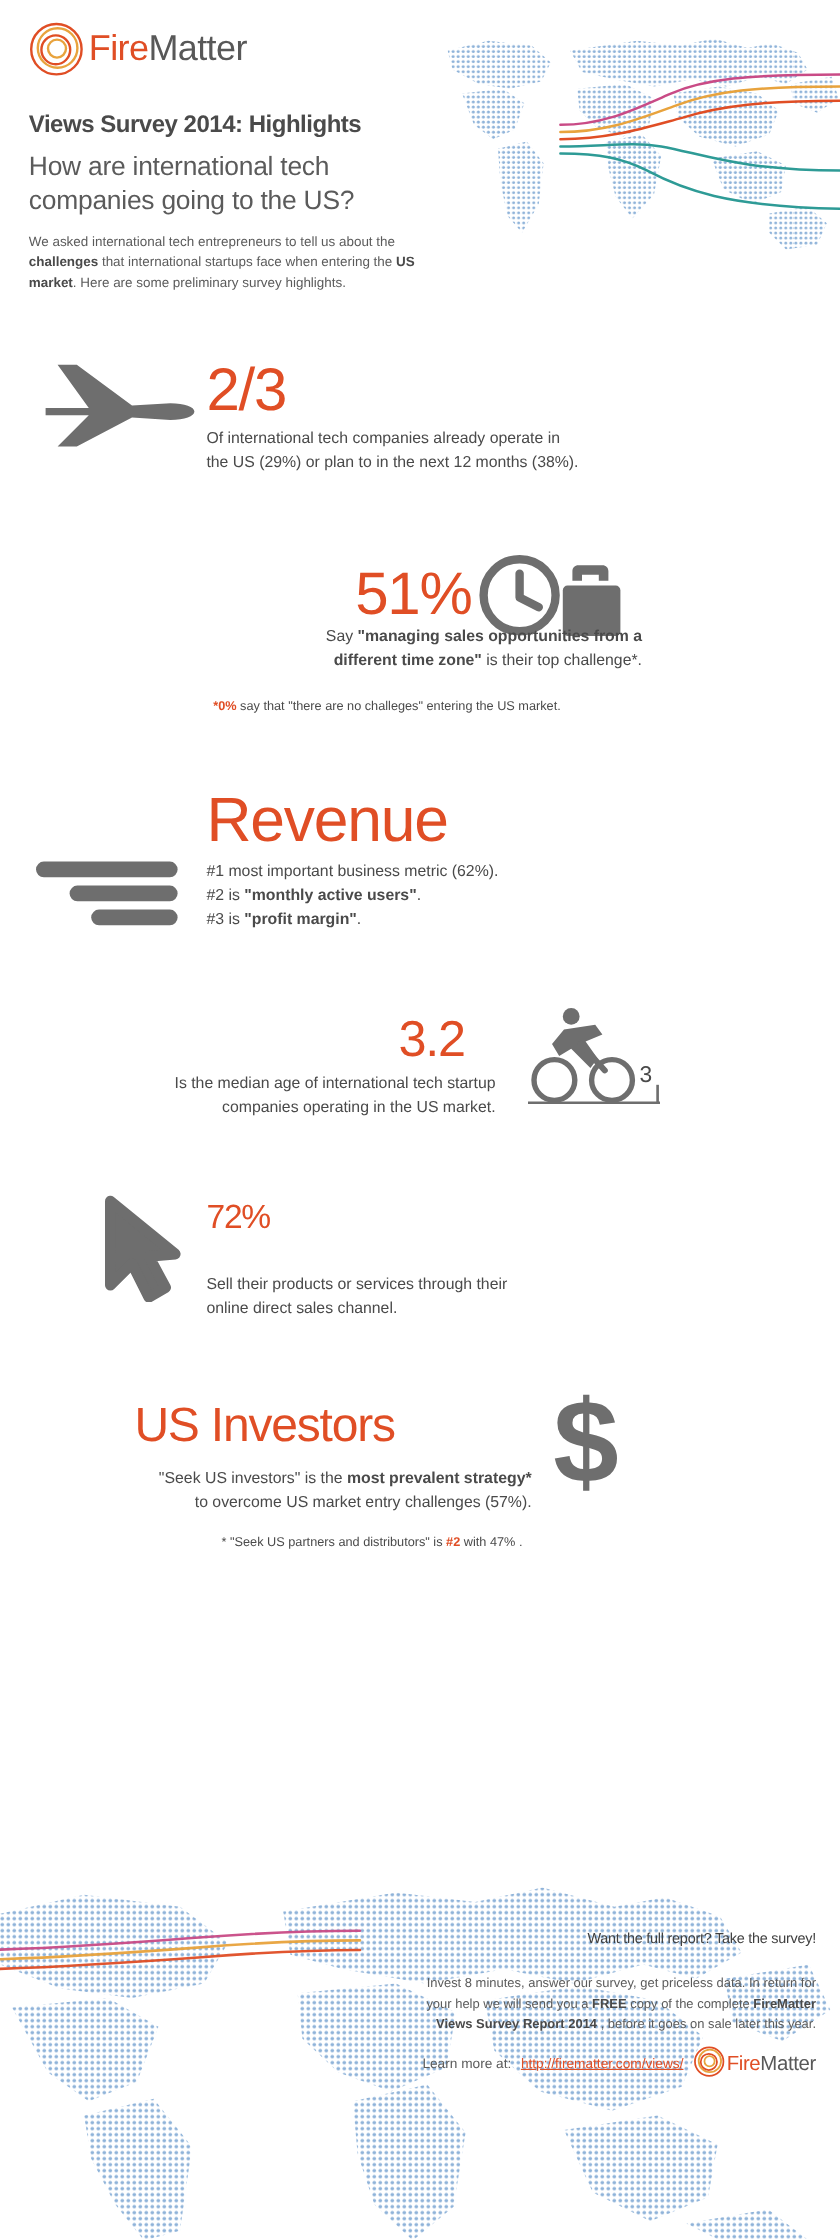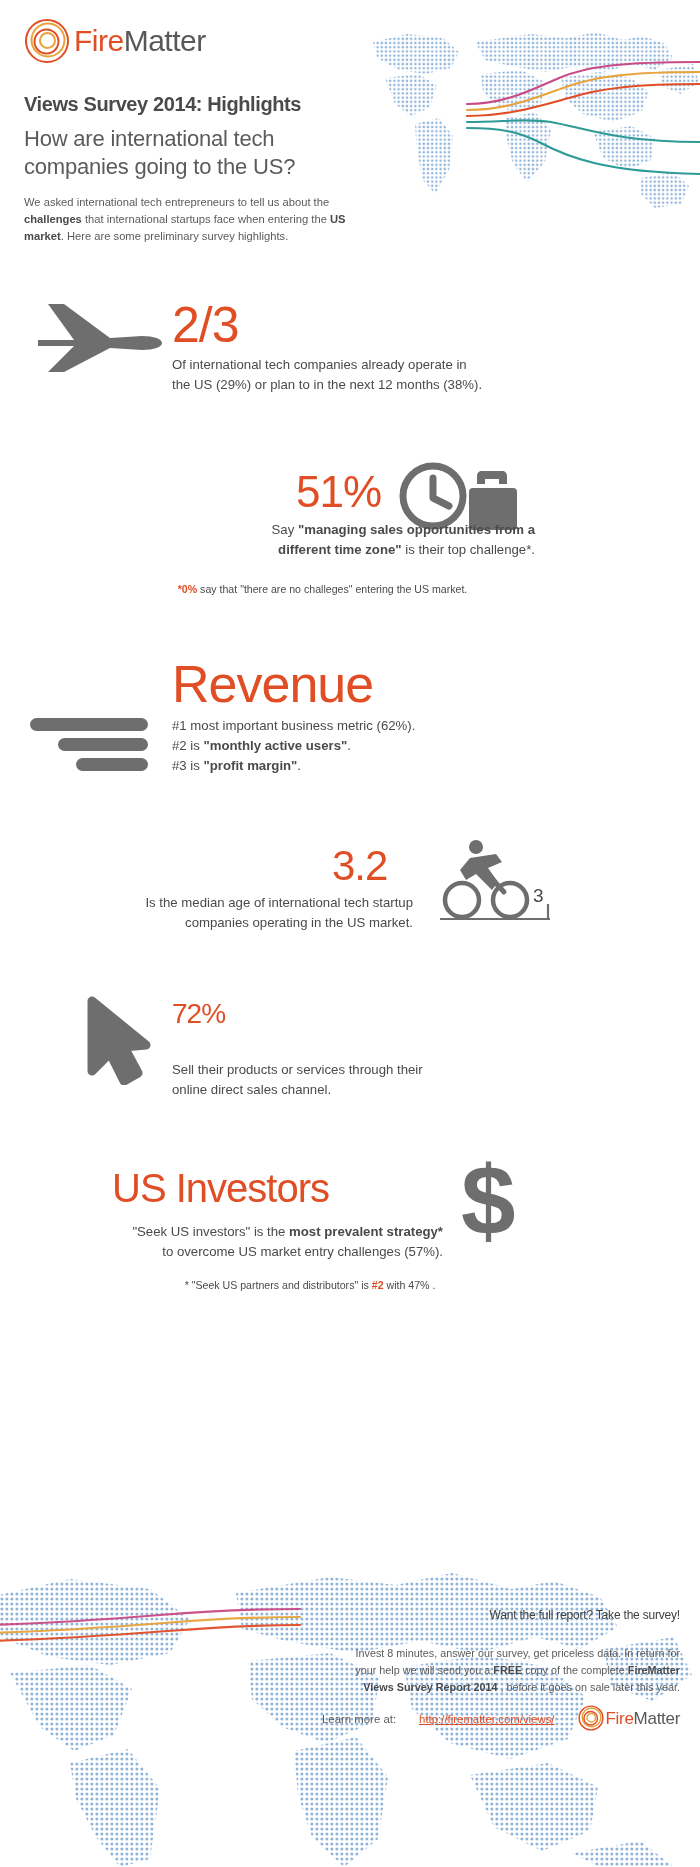--- a/index.html
+++ b/index.html
@@ -98,21 +98,21 @@
   }
   .footnote .hl { color: #E04E25; font-weight: bold; }
   .icon-grey { fill: #6e6e6e; }
 
   
   #blk-plane { left: 30px; top: 296px; width: 135px; }
   #blk-23-num { left: 172px; top: 300px; font-size: 50px; }
   #blk-23-cap { left: 172px; top: 355px; width: 360px; }
 
   
-  #blk-51-num { left: 296px; top: 470px; font-size: 44px; }
+  #blk-51-num { left: 296px; top: 470px; font-size: 50px; }
   #blk-51-icons { left: 399px; top: 462px; width: 140px; }
   #blk-51-cap { left: 150px; top: 520px; width: 385px; text-align: right; }
   #blk-51-note { left: 110px; top: 582px; width: 425px; text-align: center; }
 
   
   #blk-rev-num { left: 172px; top: 658px; font-size: 52px; }
   #blk-rev-bars { left: 30px; top: 716px; width: 130px; }
   #blk-rev-cap { left: 172px; top: 716px; width: 340px; }
 
   
@@ -155,21 +155,21 @@
   .cta-learn {
     position: absolute;
     left: 228px; top: 1705px;
     width: 452px;
     font-size: 11.4px;
     color: #5b5b5b;
     text-align: right;
     display: flex;
     justify-content: flex-end;
     align-items: center;
-    gap: 23px;
+    gap: 8px;
   }
   .cta-url { color: #E04E25; }
   .cta-logo { display: flex; align-items: center; gap: 2px; }
   .cta-logo-text { font-size: 17px; letter-spacing: -0.3px; }
 </style>
 </head>
 <body>
 
 <div class="page">
 

